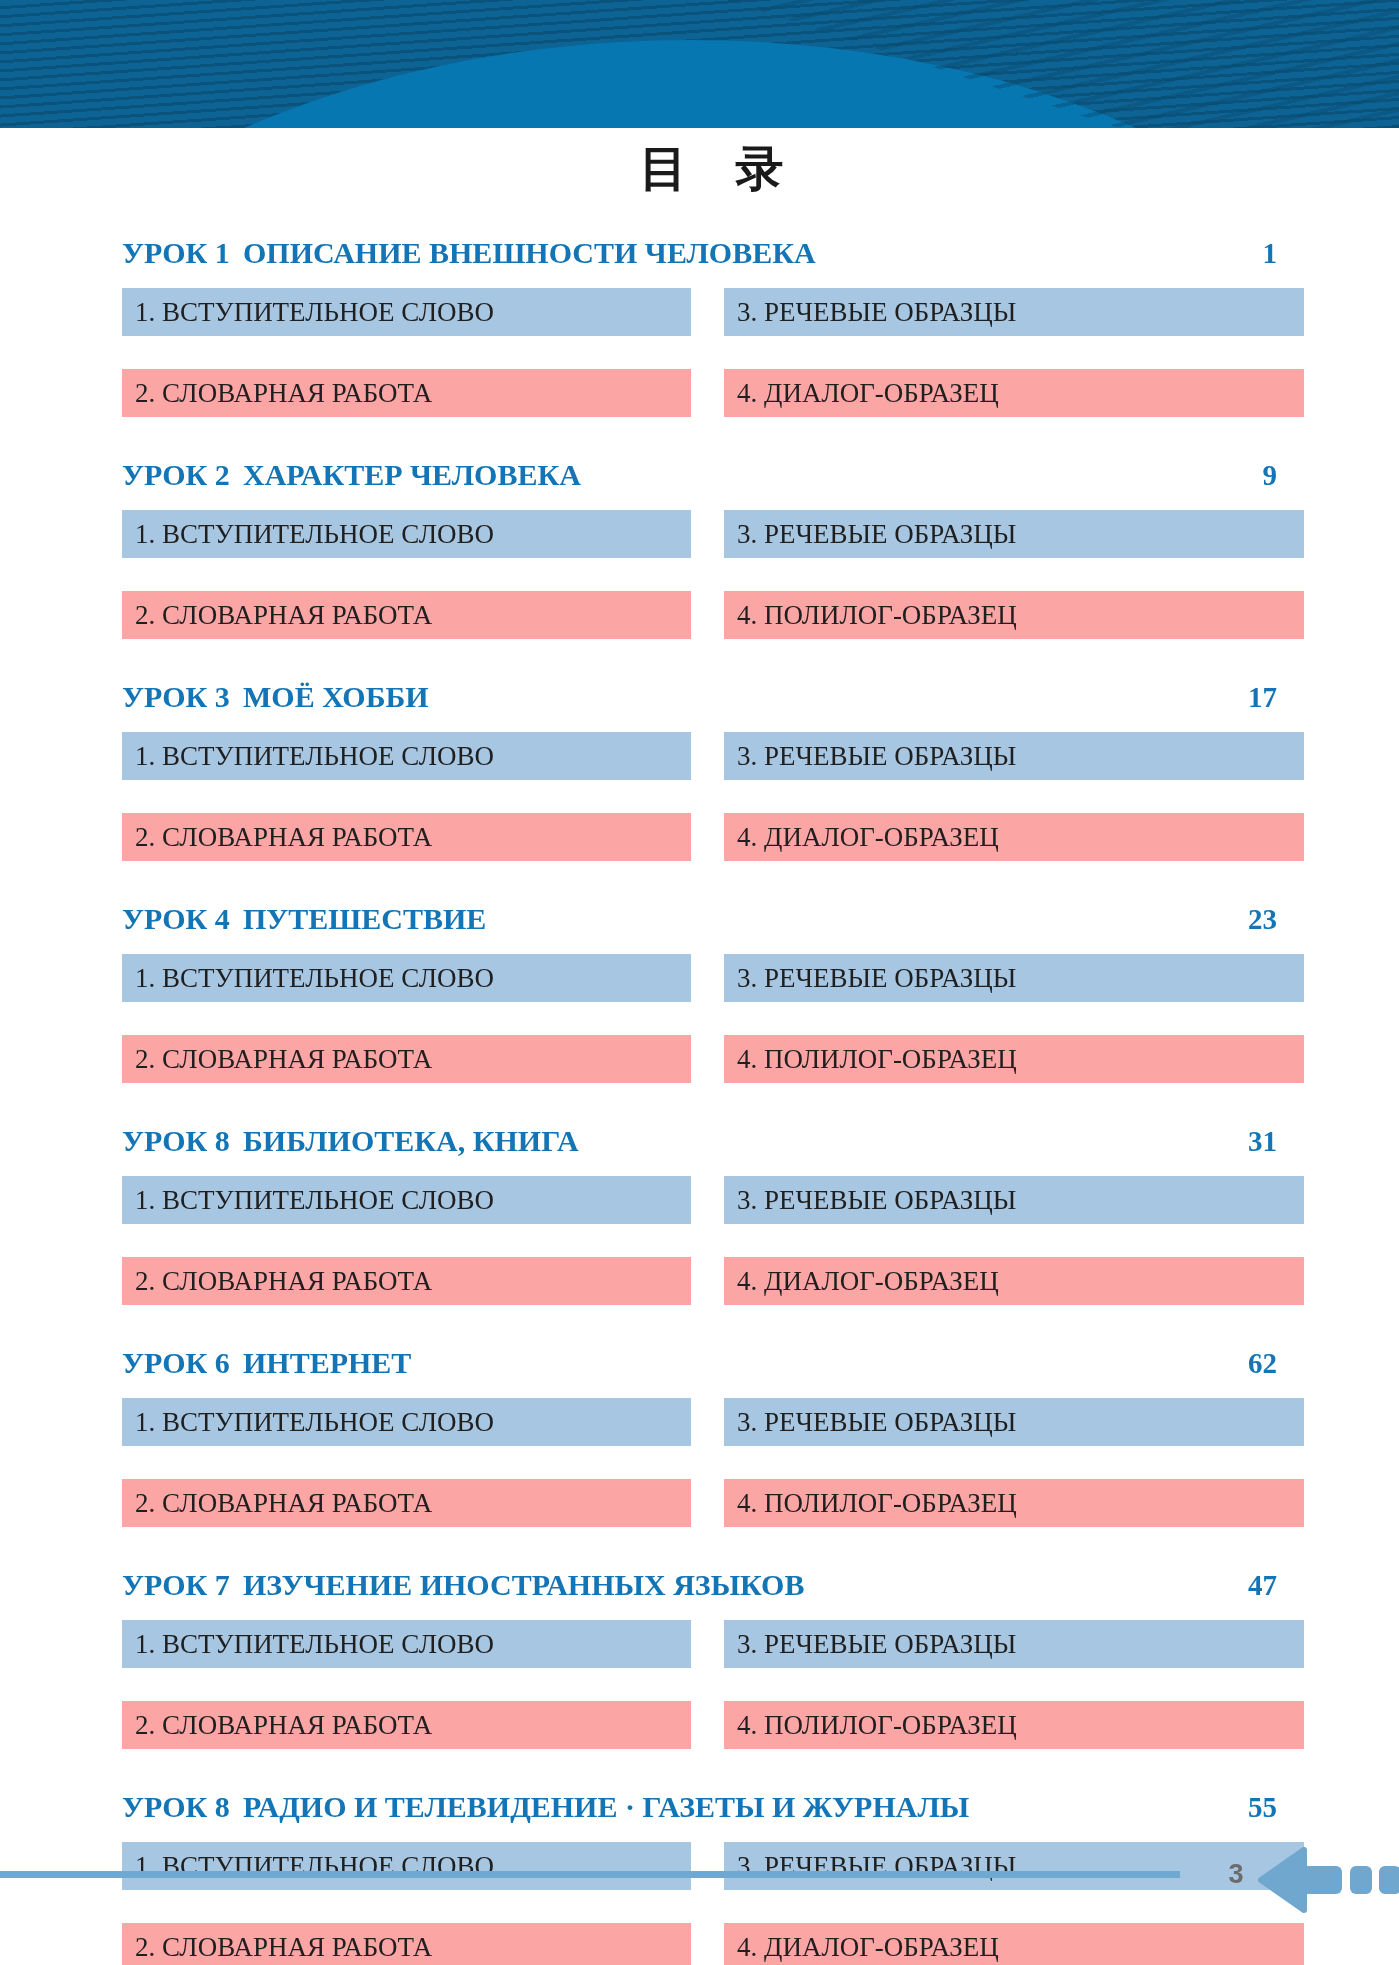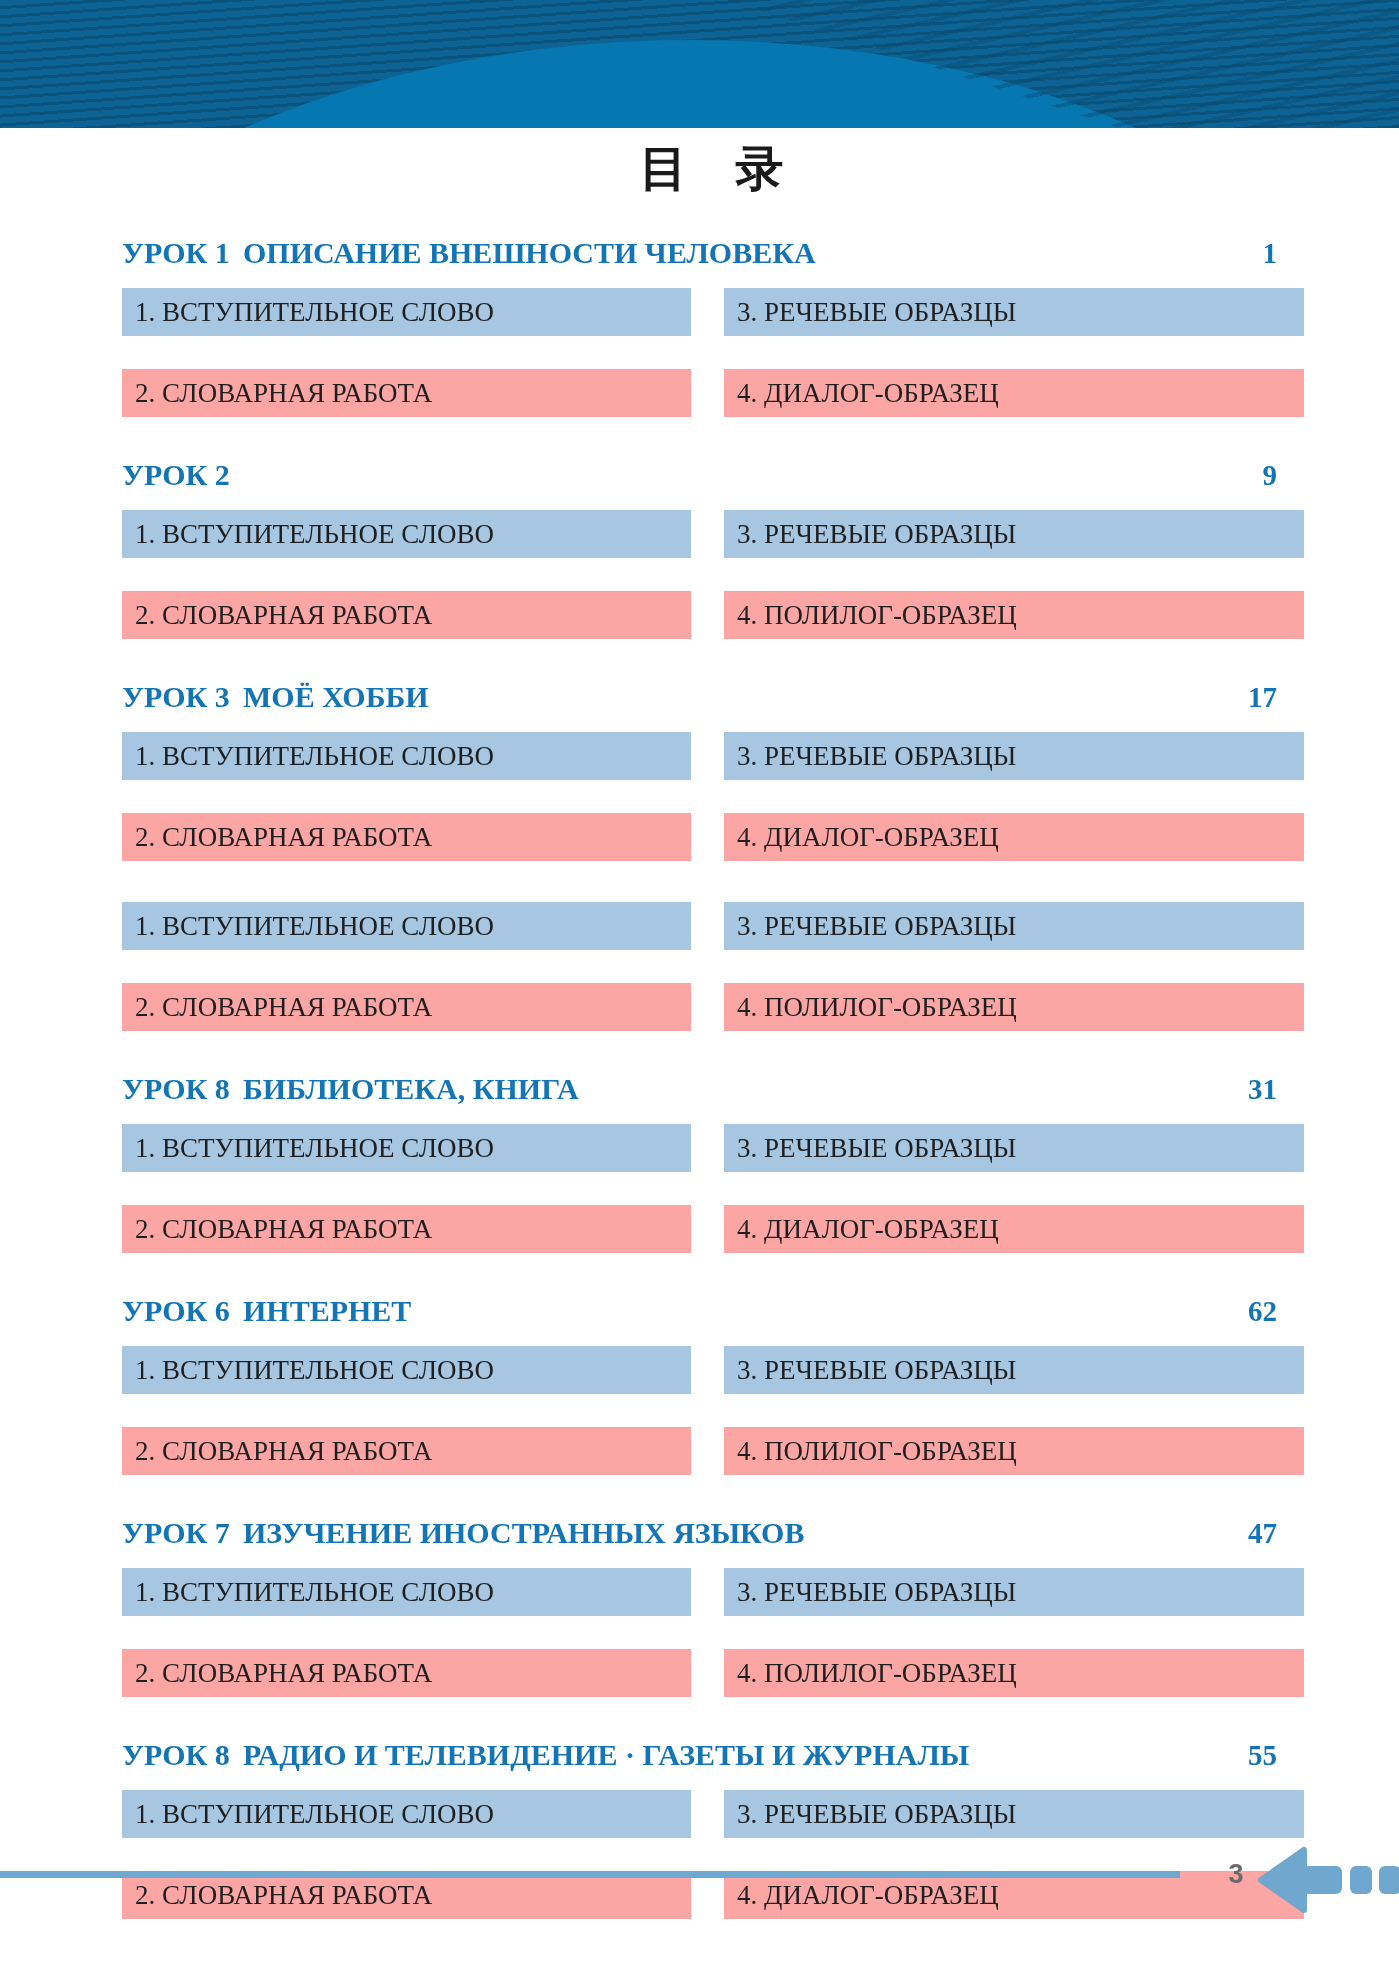--- a/index.html
+++ b/index.html
@@ -64,20 +64,21 @@
         <div class="cell r1 c1">1. ВСТУПИТЕЛЬНОЕ СЛОВО</div>
         <div class="cell r1 c2">3. РЕЧЕВЫЕ ОБРАЗЦЫ</div>
         <div class="cell r2 c1">2. СЛОВАРНАЯ РАБОТА</div>
         <div class="cell r2 c2">4. ДИАЛОГ-ОБРАЗЕЦ</div>
       </div>
     </section>
 
     <section class="lesson">
       <div class="lesson-heading">
         <span class="lesson-num">УРОК 2</span>
+        <span class="lesson-title">ХАРАКТЕР ЧЕЛОВЕКА</span>
         <span class="lesson-page">9</span>
       </div>
       <div class="lesson-table">
         <div class="cell r1 c1">1. ВСТУПИТЕЛЬНОЕ СЛОВО</div>
         <div class="cell r1 c2">3. РЕЧЕВЫЕ ОБРАЗЦЫ</div>
         <div class="cell r2 c1">2. СЛОВАРНАЯ РАБОТА</div>
         <div class="cell r2 c2">4. ПОЛИЛОГ-ОБРАЗЕЦ</div>
       </div>
     </section>
 
@@ -89,20 +90,25 @@
       </div>
       <div class="lesson-table">
         <div class="cell r1 c1">1. ВСТУПИТЕЛЬНОЕ СЛОВО</div>
         <div class="cell r1 c2">3. РЕЧЕВЫЕ ОБРАЗЦЫ</div>
         <div class="cell r2 c1">2. СЛОВАРНАЯ РАБОТА</div>
         <div class="cell r2 c2">4. ДИАЛОГ-ОБРАЗЕЦ</div>
       </div>
     </section>
 
     <section class="lesson">
+      <div class="lesson-heading">
+        <span class="lesson-num">УРОК 4</span>
+        <span class="lesson-title">ПУТЕШЕСТВИЕ</span>
+        <span class="lesson-page">23</span>
+      </div>
       <div class="lesson-table">
         <div class="cell r1 c1">1. ВСТУПИТЕЛЬНОЕ СЛОВО</div>
         <div class="cell r1 c2">3. РЕЧЕВЫЕ ОБРАЗЦЫ</div>
         <div class="cell r2 c1">2. СЛОВАРНАЯ РАБОТА</div>
         <div class="cell r2 c2">4. ПОЛИЛОГ-ОБРАЗЕЦ</div>
       </div>
     </section>
 
     <section class="lesson">
       <div class="lesson-heading">

